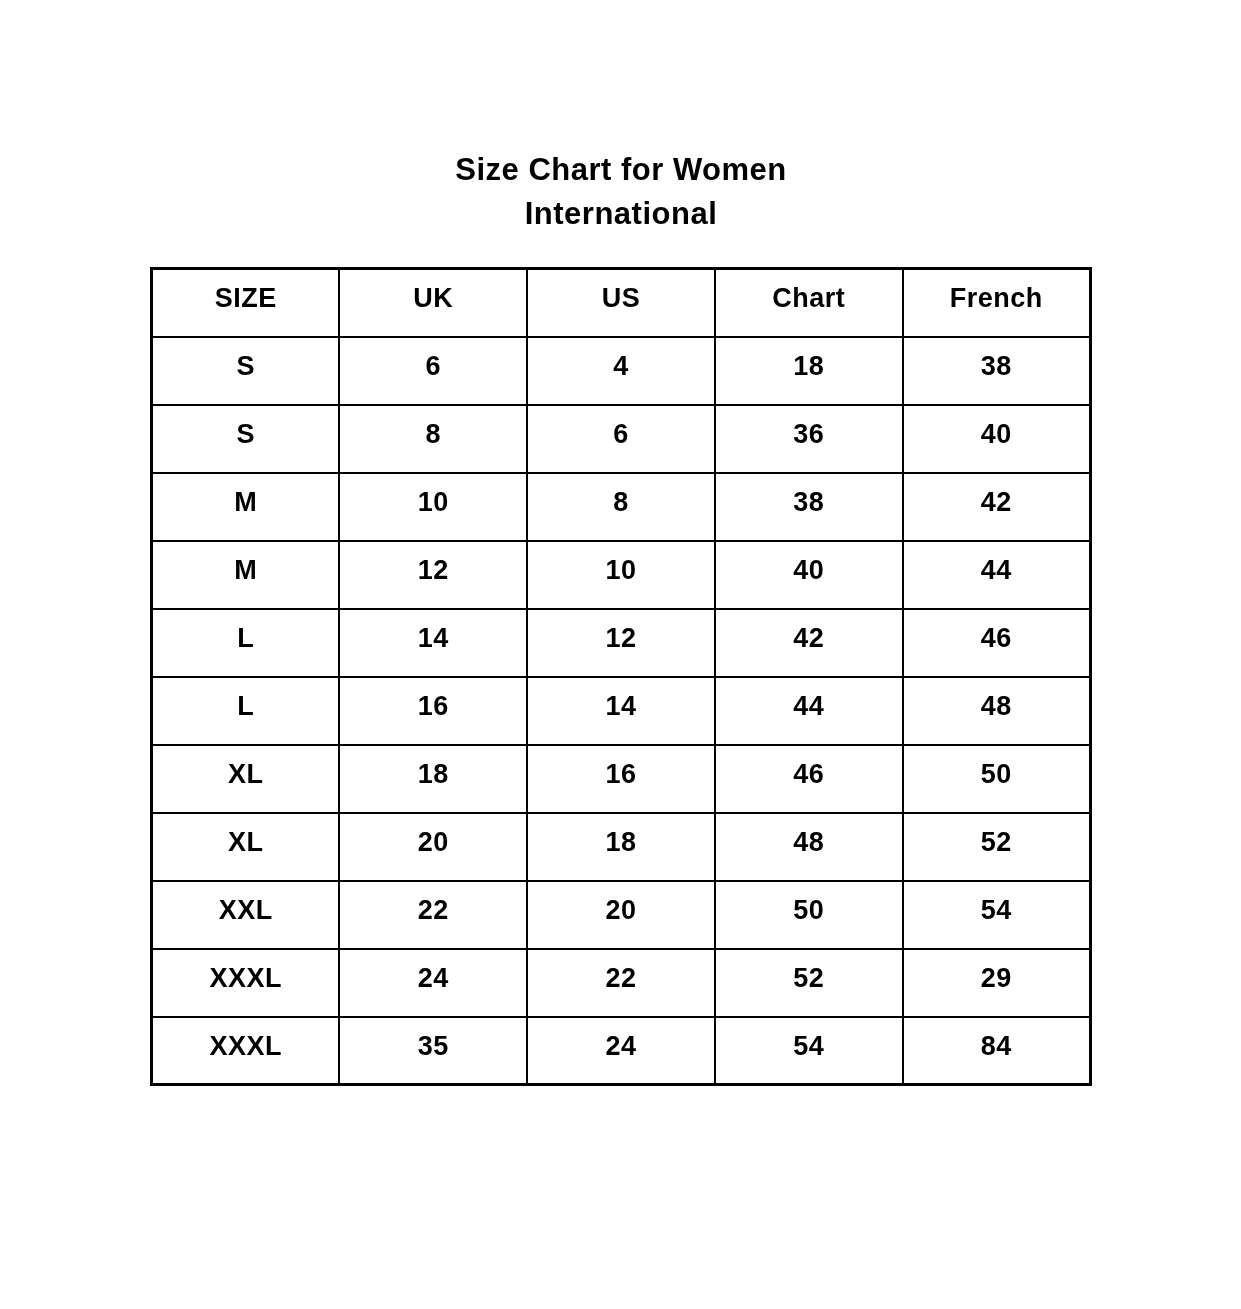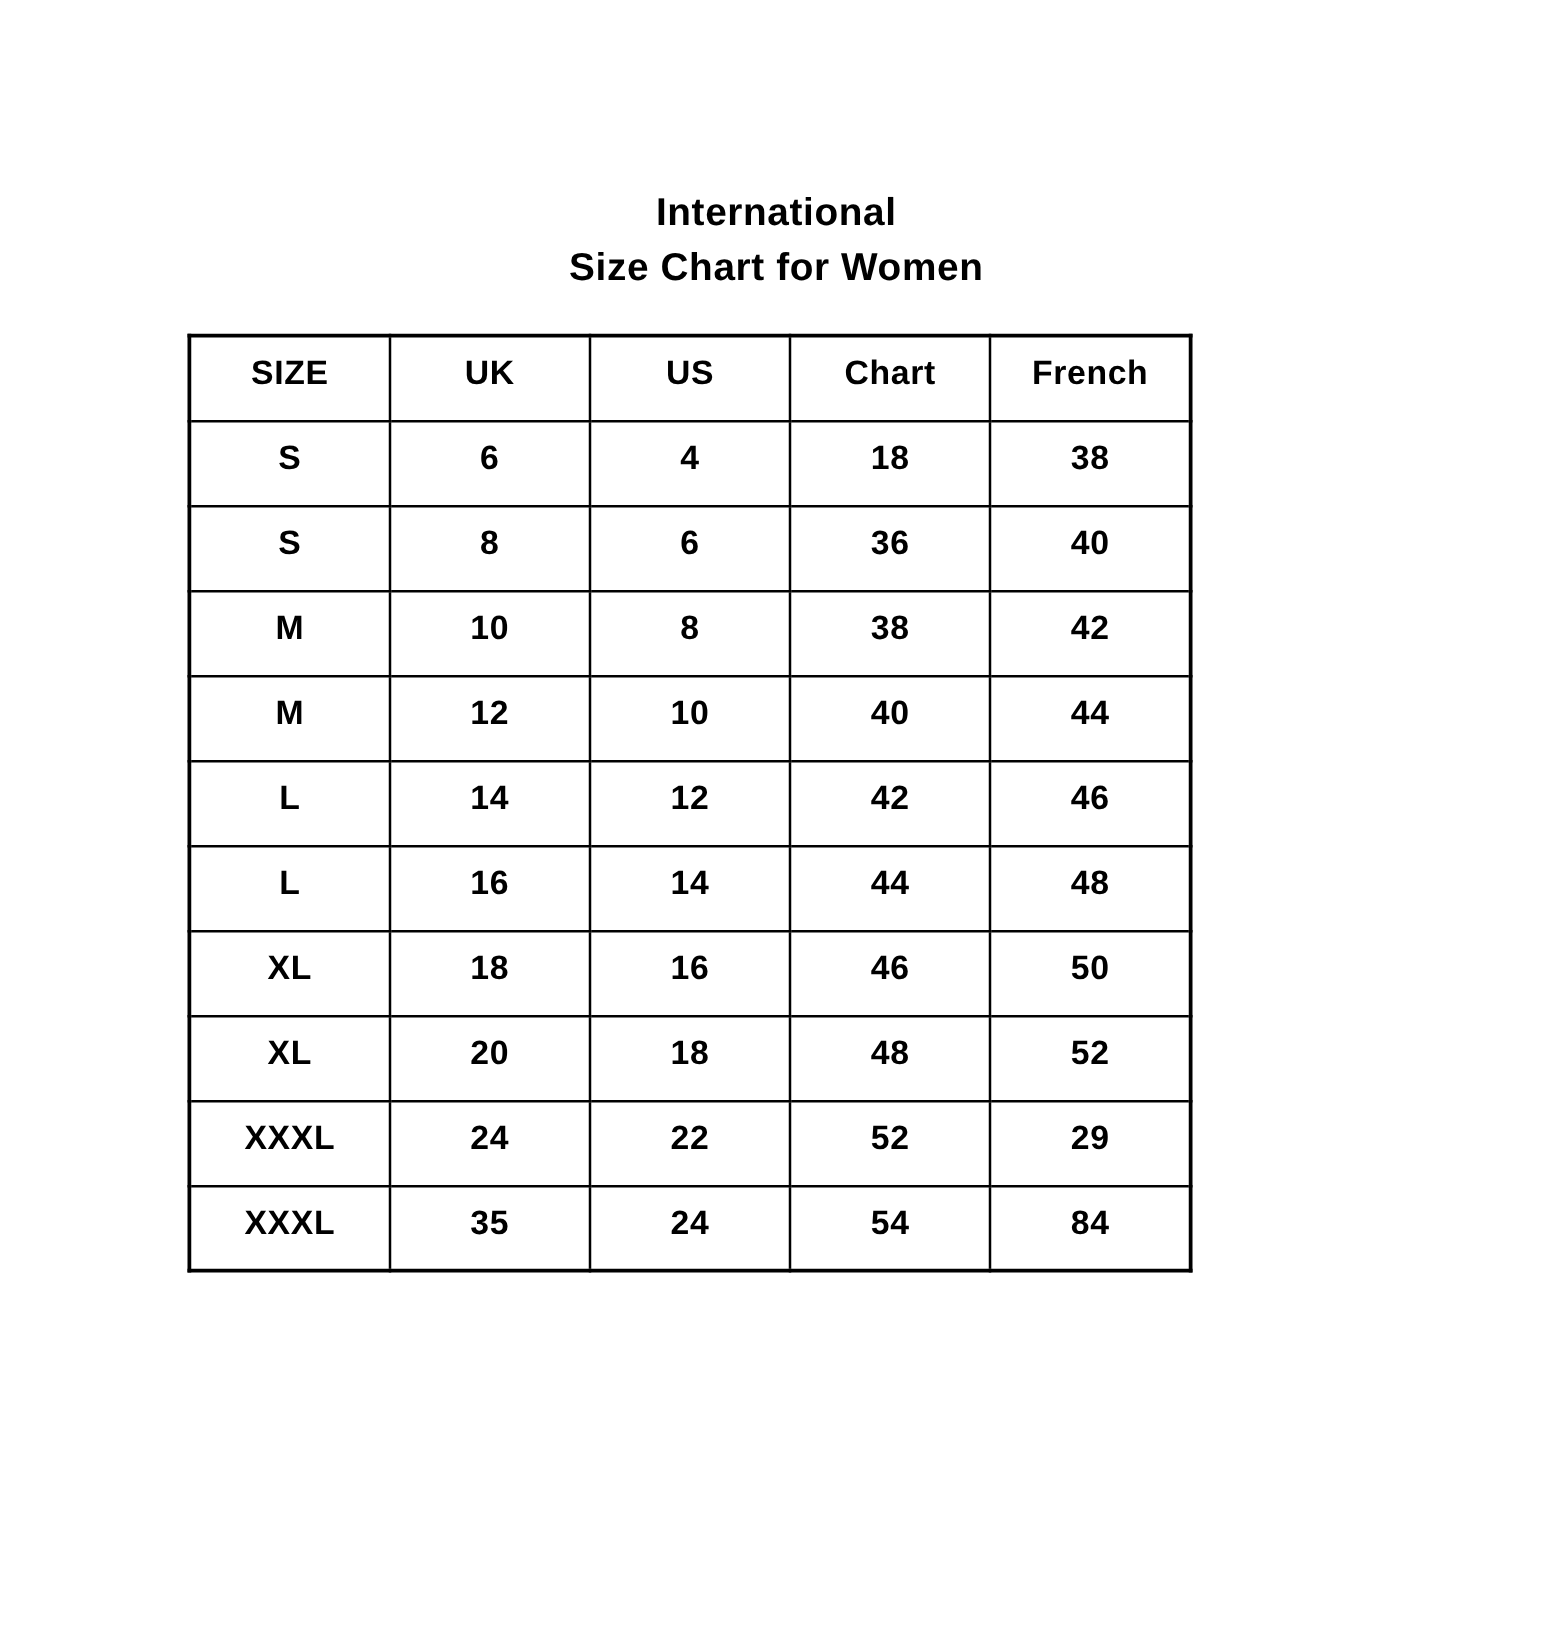--- a/index.html
+++ b/index.html
@@ -22,21 +22,21 @@
     text-align: center;
     font-weight: bold;
     font-size: 31px;
     line-height: 44px;
     letter-spacing: 0.5px;
   }
   table.size-chart {
     position: absolute;
     left: 150px;
     top: 267px;
-    width: 804px;
+    width: 942px;
     border-collapse: collapse;
     table-layout: fixed;
     border: 3px solid #000000;
   }
   table.size-chart th,
   table.size-chart td {
     border: 2px solid #000000;
     width: 20%;
     height: 68px;
     box-sizing: border-box;
@@ -45,22 +45,22 @@
     padding-top: 13px;
     font-weight: bold;
     font-size: 27px;
     letter-spacing: 0.5px;
   }
 </style>
 </head>
 <body>
 
 <div class="title-block">
+  <div>Size Chart for Women</div>
   <div>International</div>
-  <div>Size Chart for Women</div>
 </div>
 
 <table class="size-chart">
   <thead>
     <tr>
         <th>SIZE</th>
         <th>UK</th>
         <th>US</th>
         <th>Chart</th>
         <th>French</th>
@@ -117,20 +117,27 @@
         <td>50</td>
       </tr>
       <tr>
         <td>XL</td>
         <td>20</td>
         <td>18</td>
         <td>48</td>
         <td>52</td>
       </tr>
       <tr>
+        <td>XXL</td>
+        <td>22</td>
+        <td>20</td>
+        <td>50</td>
+        <td>54</td>
+      </tr>
+      <tr>
         <td>XXXL</td>
         <td>24</td>
         <td>22</td>
         <td>52</td>
         <td>29</td>
       </tr>
       <tr>
         <td>XXXL</td>
         <td>35</td>
         <td>24</td>

